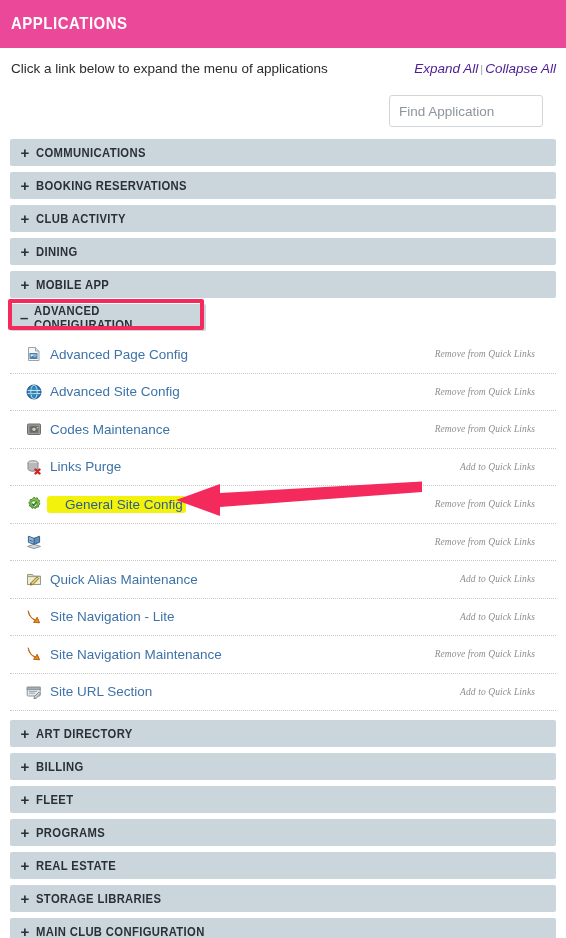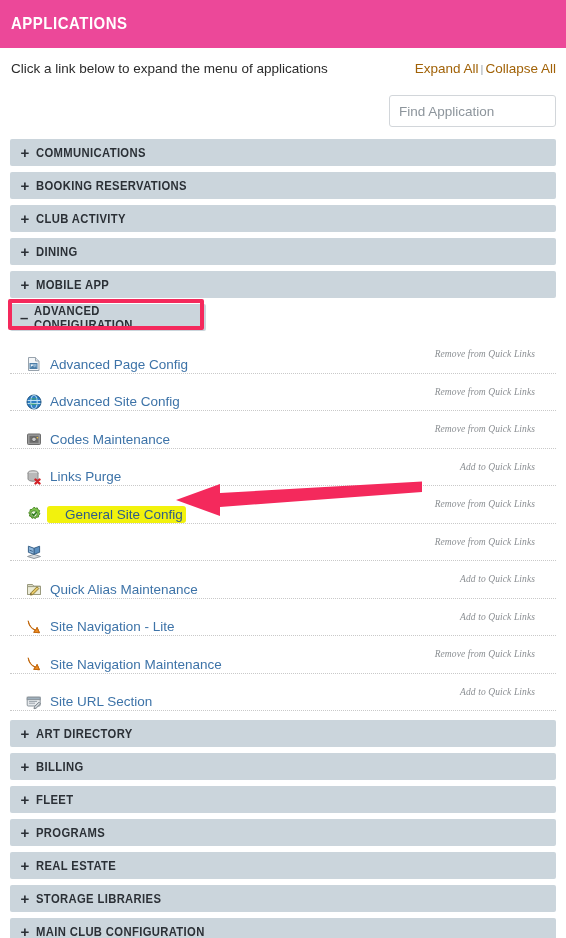--- a/index.html
+++ b/index.html
@@ -24,27 +24,27 @@
   
   .intro{
     position:relative;height:45px;padding-left:16px;
   }
   .intro .hint{
     position:absolute;left:11px;top:13px;font-size:13.5px;color:#2b2b2b;
   }
   .links{
     position:absolute;right:10px;top:13px;font-size:13.5px;white-space:nowrap;
   }
-  .links a{color:#a16207;text-decoration:none;}
+  .links a{color:#4c1d95;text-decoration:none;font-style:italic;}
   .links .sep{color:#9aa4ad;padding:0 2px;font-size:11px;}
 
   
   .search-wrap{position:relative;height:46px;}
   .search-box{
-    position:absolute;left:389px;top:2px;width:167px;height:32px;
+    position:absolute;left:389px;top:2px;width:154px;height:32px;
     border:1px solid #d2d6da;border-radius:3px;background:#fff;box-sizing:border-box;
   }
   .search-box input{
     width:100%;height:100%;border:0;outline:none;background:transparent;
     font-family:"Liberation Sans",sans-serif;font-size:13.5px;color:#333;
     padding:0 9px;box-sizing:border-box;
   }
   .search-box input::placeholder{color:#8d959c;}
 
   
@@ -68,21 +68,21 @@
   .cat.boxed{width:196px;}
   .cat-box-outline{
     position:absolute;left:8px;top:299px;width:196px;height:31px;
     border:4px solid #f4295c;border-radius:2px;box-sizing:border-box;
     pointer-events:none;
   }
 
   
   .apps{padding:0 10px 0 10px;box-sizing:border-box;}
   .app-row{
-    position:relative;height:36.5px;display:flex;align-items:flex-end;
+    position:relative;height:36.5px;display:flex;align-items:center;
     border-bottom:1px dotted #c9c9c9;
   }
   .app-row:last-child{border-bottom:1px dotted #c9c9c9;}
   .app-left{display:flex;align-items:center;padding-left:16px;}
   .app-icon{
     width:16px;height:16px;margin-right:5px;flex:none;position:relative;
   }
   .app-name{
     font-size:13.5px;color:#3d73a8;text-decoration:none;white-space:nowrap;
     padding:1px 3px;border-radius:3px;

